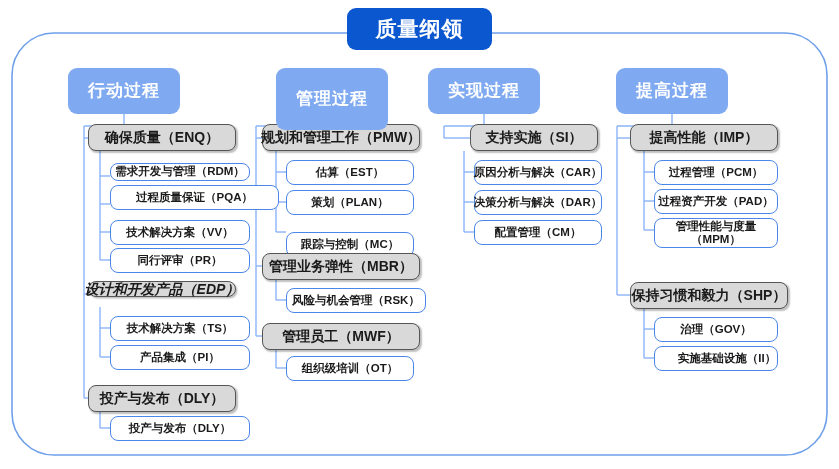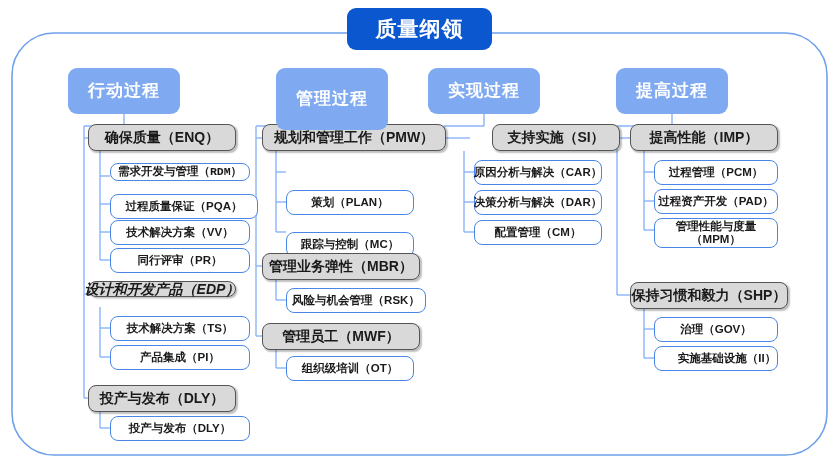--- a/index.html
+++ b/index.html
@@ -144,43 +144,44 @@
   </svg>
 
   <div class="node title-node" style="left:347px;top:8px;width:145px;height:42px;">质量纲领</div>
 
   <div class="node col-head" style="left:68px;top:68px;width:112px;height:46px;">行动过程</div>
   <div class="node col-head" style="left:240px;top:68px;width:112px;height:62px;margin-left:36px;">管理过程</div>
   <div class="node col-head" style="left:428px;top:68px;width:112px;height:46px;">实现过程</div>
   <div class="node col-head" style="left:616px;top:68px;width:112px;height:46px;">提高过程</div>
 
   <div class="node group-node" style="left:88px;top:124px;width:148px;height:27px;">确保质量（ENQ）</div>
-  <div class="node leaf-node" style="left:110px;top:163px;width:140px;height:18px;font-family:Liberation Mono, monospace;">需求开发与管理（RDM）</div>
-  <div class="node leaf-node" style="left:110px;top:194px;width:148px;height:25px;">过程质量保证（PQA）</div>
+  <div class="node leaf-node" style="left:110px;top:163px;width:140px;height:18px;">需求开发与管理（RDM）</div>
+  <div class="node leaf-node" style="left:110px;top:185px;width:169px;height:25px;">过程质量保证（PQA）</div>
   <div class="node leaf-node" style="left:110px;top:220px;width:140px;height:25px;">技术解决方案（VV）</div>
   <div class="node leaf-node" style="left:110px;top:248px;width:140px;height:25px;">同行评审（PR）</div>
 
   <div class="node group-node" style="left:88px;top:281px;width:148px;height:16px;font-style:italic;">设计和开发产品（EDP）</div>
   <div class="node leaf-node" style="left:110px;top:316px;width:140px;height:25px;">技术解决方案（TS）</div>
   <div class="node leaf-node" style="left:110px;top:345px;width:140px;height:25px;">产品集成（PI）</div>
 
   <div class="node group-node" style="left:88px;top:385px;width:148px;height:27px;">投产与发布（DLY）</div>
   <div class="node leaf-node" style="left:110px;top:416px;width:140px;height:25px;">投产与发布（DLY）</div>
 
-  <div class="node group-node" style="left:262px;top:124px;width:184px;height:27px;">规划和管理工作（PMW）</div>
+  <div class="node group-node" style="left:262px;top:124px;width:158px;height:27px;">规划和管理工作（PMW）</div>
+  <div class="node leaf-node" style="left:286px;top:160px;width:128px;height:25px;">估算（EST）</div>
   <div class="node leaf-node" style="left:286px;top:190px;width:128px;height:25px;">策划（PLAN）</div>
   <div class="node leaf-node" style="left:286px;top:232px;width:128px;height:25px;">跟踪与控制（MC）</div>
 
   <div class="node group-node" style="left:262px;top:253px;width:158px;height:27px;">管理业务弹性（MBR）</div>
   <div class="node leaf-node" style="left:286px;top:288px;width:140px;height:25px;">风险与机会管理（RSK）</div>
 
   <div class="node group-node" style="left:262px;top:323px;width:158px;height:27px;">管理员工（MWF）</div>
   <div class="node leaf-node" style="left:286px;top:356px;width:128px;height:25px;">组织级培训（OT）</div>
 
-  <div class="node group-node" style="left:492px;top:124px;width:128px;height:27px;">支持实施（SI）</div>
+  <div class="node group-node" style="left:470px;top:124px;width:128px;height:27px;">支持实施（SI）</div>
   <div class="node leaf-node" style="left:474px;top:160px;width:128px;height:25px;">原因分析与解决（CAR）</div>
   <div class="node leaf-node" style="left:474px;top:190px;width:128px;height:25px;">决策分析与解决（DAR）</div>
   <div class="node leaf-node" style="left:474px;top:220px;width:128px;height:25px;">配置管理（CM）</div>
 
   <div class="node group-node" style="left:630px;top:124px;width:148px;height:27px;">提高性能（IMP）</div>
   <div class="node leaf-node" style="left:654px;top:160px;width:124px;height:25px;">过程管理（PCM）</div>
   <div class="node leaf-node" style="left:654px;top:189px;width:124px;height:25px;">过程资产开发（PAD）</div>
   <div class="node leaf-node two-line" style="left:654px;top:218px;width:124px;height:30px;">管理性能与度量
 （MPM）</div>
 

